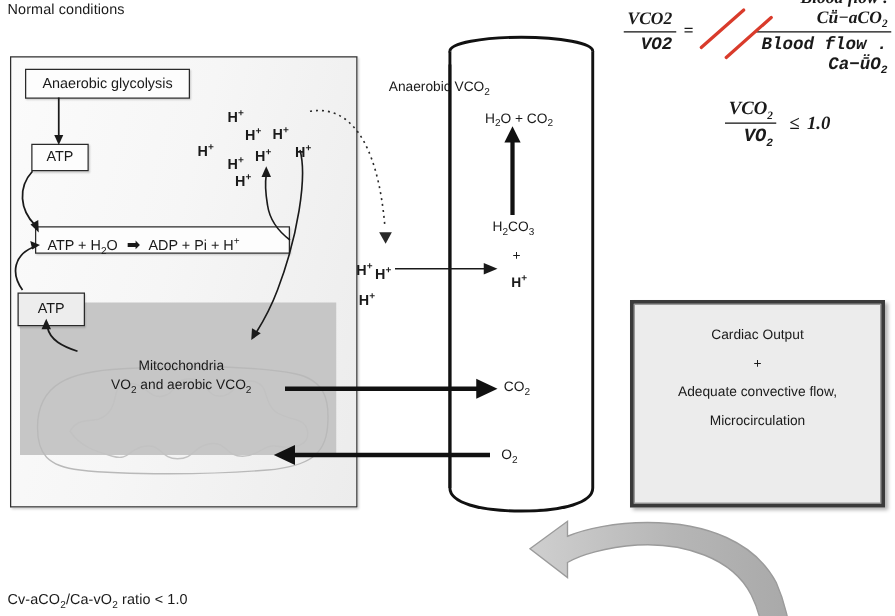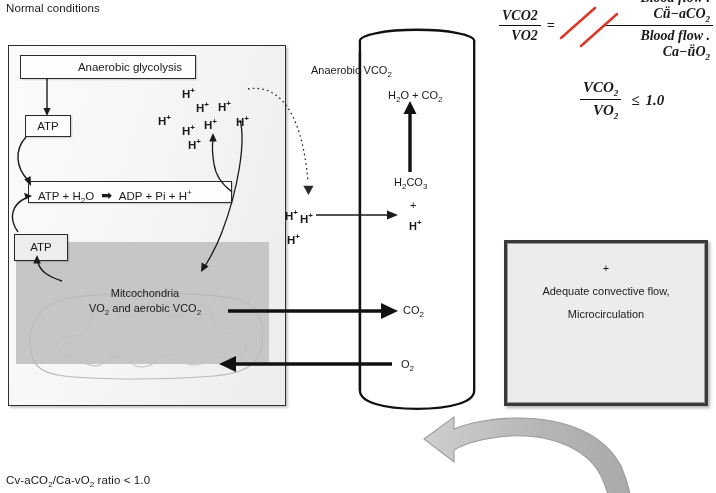--- a/index.html
+++ b/index.html
@@ -8,21 +8,21 @@
   .abs{position:absolute;}
   .ttl{font-size:11.5px;letter-spacing:.1px;}
   
   #cell{left:8px;top:45px;width:276px;height:359px;
         border:1.5px solid #2e2e2e;
         background:linear-gradient(105deg,#fbfbfb 0%,#f6f6f6 45%,#ececec 100%);
         box-shadow:1.5px 1.5px 2px rgba(0,0,0,.22);}
   #mito-bg{left:16px;top:242px;width:253px;height:122px;background:#c6c6c6;}
   .lbl-box{border:1.4px solid #2a2a2a;background:#fdfdfd;
            font-size:11.5px;text-align:center;box-shadow:1px 1px 1.4px rgba(0,0,0,.18);}
-  #box-glyc{left:20px;top:55px;width:130px;height:22px;line-height:22px;padding-left:44px;}
+  #box-glyc{left:20px;top:55px;width:130px;height:22px;line-height:22px;}
   #box-atp1{left:25px;top:115px;width:44px;height:20px;line-height:20px;}
   #box-atp2{left:14px;top:234px;width:52px;height:25px;line-height:25px;
             background:#ededed;}
   #box-hyd{left:28px;top:181px;width:204px;height:22px;line-height:22px;text-align:left;
            padding-left:9px;box-sizing:border-box;white-space:nowrap;}
   .hplus{font-size:11.5px;font-weight:600;}
   #mito-txt{left:60px;top:286px;width:170px;text-align:center;font-size:11px;line-height:15px;}
   
   #vessel{left:358px;top:24px;width:122px;height:394px;}
   .vtxt{font-size:11px;}
@@ -30,21 +30,21 @@
   #co-box{left:504px;top:240px;width:198px;height:160px;
           border:3px solid #3a3a3a;background:#ececec;
           box-shadow:0 0 0 1px #9a9a9a inset, 2px 2px 3px rgba(0,0,0,.3);}
   #co-box .inner{padding:14px 8px 0;text-align:center;font-size:11px;line-height:23px;}
   
   .fmath{font-family:"Liberation Serif","DejaVu Serif",serif;font-style:italic;font-weight:bold;}
   #f1{left:455px;top:2px;width:258px;height:48px;}
   #f2{left:536px;top:78px;}
   .frac{display:inline-block;text-align:right;vertical-align:middle;margin-left:44px;}
   .frac .num{border-bottom:1.3px solid #111;padding:0 3px 1px;display:block;}
-  .frac .den{padding:2px 3px 0;display:block;}
+  .frac .den{padding:2px 3px 0;display:block;font-family:Liberation Mono, monospace;}
   
   #cap-top{left:6px;top:2px;}
   #cap-bot{left:6px;top:474px;}
   svg{overflow:visible;}
 </style>
 </head>
 <body>
 
 <div class="abs ttl" id="cap-top">Normal conditions</div>
 
@@ -144,20 +144,21 @@
 
   <path name="o2" d="M392 364 L232 364" stroke="#111111" stroke-width="3.6" fill="none"></path>
   <path d="M219 364 L236 356 L236 372 Z" fill="#111111"></path>
 </svg>
 
 <div class="abs vtxt" style="left:403px;top:304px"><span>CO</span><sub style="font-size:8px">2</sub></div>
 <div class="abs vtxt" style="left:401px;top:358px"><span>O</span><sub style="font-size:8px">2</sub></div>
 
 <div class="abs" id="co-box">
   <div class="inner">
+    <div>Cardiac Output</div>
     <div>+</div>
     <div>Adequate convective flow,</div>
     <div>Microcirculation</div>
   </div>
 </div>
 
 <svg class="abs" style="left:398px;top:408px" width="270" height="85">
   <defs>
     <linearGradient id="ga" x1="0" y1="0" x2="1" y2="0">
       <stop offset="0%" stop-color="#cfcfcf"></stop>

